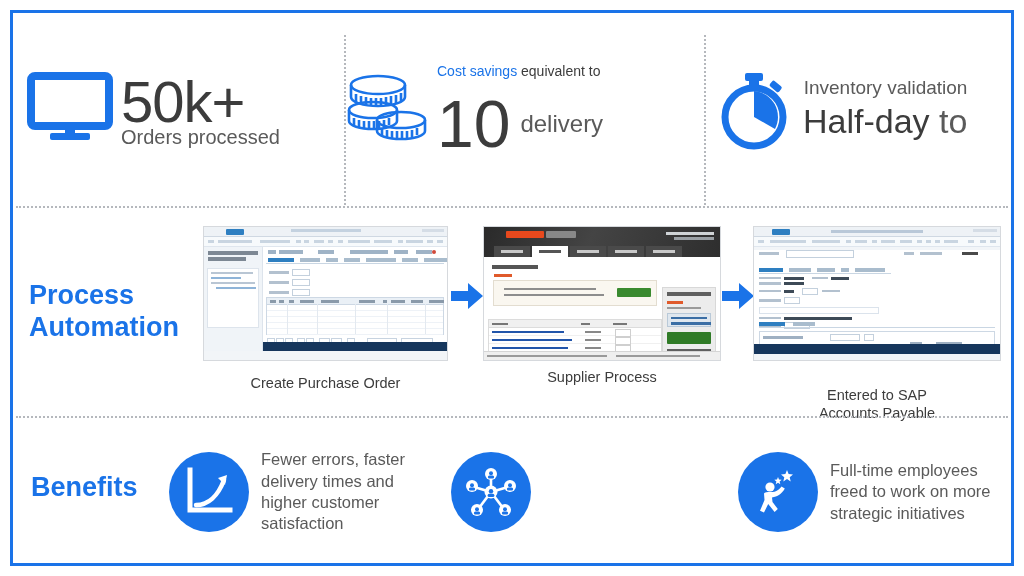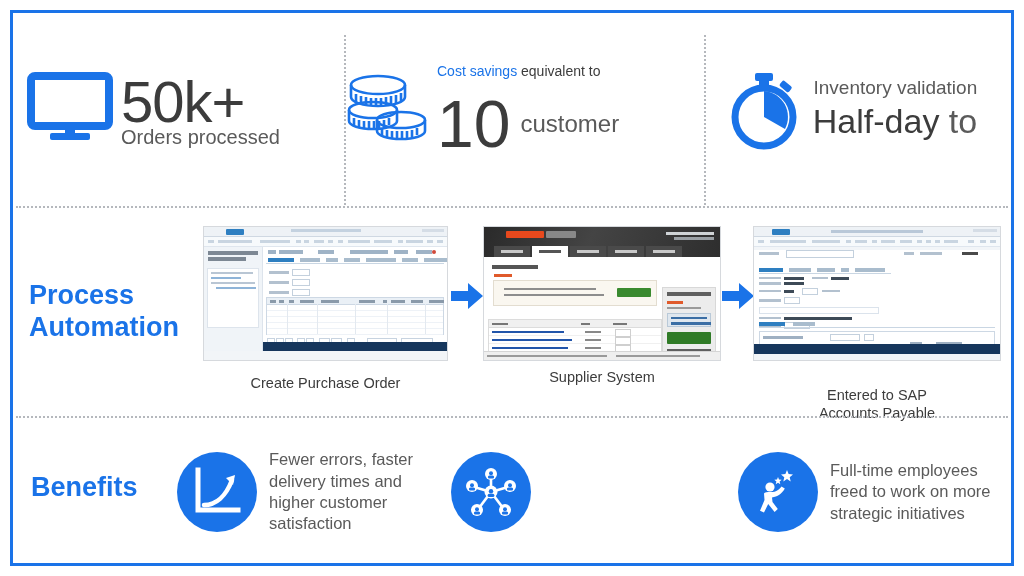--- a/index.html
+++ b/index.html
@@ -11,21 +11,21 @@
   .hdiv{position:absolute;left:16px;width:992px;height:0;border-top:2px dotted #b5b8bd;}
   .hdiv.d1{top:206px;}
   .hdiv.d2{top:416px;}
   .vdiv{position:absolute;width:0;border-left:2px dotted #b5b8bd;}
 
   
   .stats{position:absolute;left:13px;top:13px;width:998px;height:192px;}
   .stat{position:absolute;top:0;height:192px;display:flex;align-items:center;}
   .s1{left:14px;width:314px;}
   .s2{left:332px;width:356px;}
-  .s3{left:684px;width:306px;justify-content:center;}
+  .s3{left:700px;width:306px;}
 
   .statnum{font-size:62px;color:#3c3c3c;font-weight:400;line-height:.92;letter-spacing:-1px;}
   .statsub{font-size:19px;color:#5a5a5a;line-height:1.12;}
   .blue{color:#1a73e8;}
   .bluebold{color:#1a73e8;font-weight:700;}
   .dark{color:#3c3c3c;}
 
   
   .s1 .icon{flex:0 0 auto;margin-right:8px;}
   .s1 .txt{display:flex;flex-direction:column;justify-content:center;margin-top:6px;}
@@ -162,21 +162,21 @@
   .sapC .sec .tabs2 span.act{background:#2e7fc1;}
   .sapC .sec .box{margin-top:3px;height:20px;border:1px solid #cdd8e4;background:#fff;position:relative;}
   .sapC .sec .box i{position:absolute;height:2.6px;background:#9fb0c2;}
   .sapC .sec .box .fi{position:absolute;height:5px;background:#fff;border:1px solid #c3d0dd;}
   .sapC .foot{position:absolute;left:0;right:0;bottom:0;height:10px;background:#16365c;}
 
   
   .ben{position:absolute;left:13px;top:420px;width:998px;height:143px;}
   .ben-label{position:absolute;left:18px;top:52px;width:170px;font-size:27px;font-weight:700;color:#1a73e8;}
   .bitem{position:absolute;top:14px;height:116px;display:flex;align-items:center;}
-  .b1{left:164px;width:270px;}
+  .b1{left:156px;width:270px;}
   .b2{left:438px;width:295px;}
   .b3{left:725px;width:272px;}
   .bicon{flex:0 0 auto;width:80px;height:80px;border-radius:50%;background:#1a73e8;display:flex;align-items:center;justify-content:center;margin-right:12px;}
   .btext{font-size:16.5px;color:#5a5a5a;line-height:1.3;}
 </style>
 </head>
 <body>
 
 <div class="slide">
   <div class="frame"></div>
@@ -215,21 +215,21 @@
           </g>
         </svg>
       </div>
       <div class="txt">
         <div class="line1">
           <span class="blue">Cost savings</span><span class="dark"> equivalent to</span>
         </div>
         <div class="row2">
           <div class="bignum">10</div>
           <div class="words">
-            <div>customer</div>
+            <div>delivery</div>
           </div>
         </div>
       </div>
     </div>
 
     <div class="vdiv" style="left:691px;top:22px;height:170px;"></div>
 
     <div class="stat s3">
       <div class="icon">
         <svg width="82" height="86" viewBox="0 0 82 86">
@@ -559,21 +559,21 @@
               <i style="right:6px;top:15px;width:10px;"></i>
             </div>
           </div>
           <div class="foot"></div>
         </div>
       </div>
     </div>
 
     <div class="cap c1">Create Purchase Order</div>
     <div class="cap c2">
-      <div>Supplier System</div>
+      <div>Supplier Process</div>
     </div>
     <div class="cap c3">
       <div>Entered to SAP</div>
       <div>Accounts Payable</div>
     </div>
   </div>
 
   <div class="hdiv d2"></div>
 
   <div class="ben">

